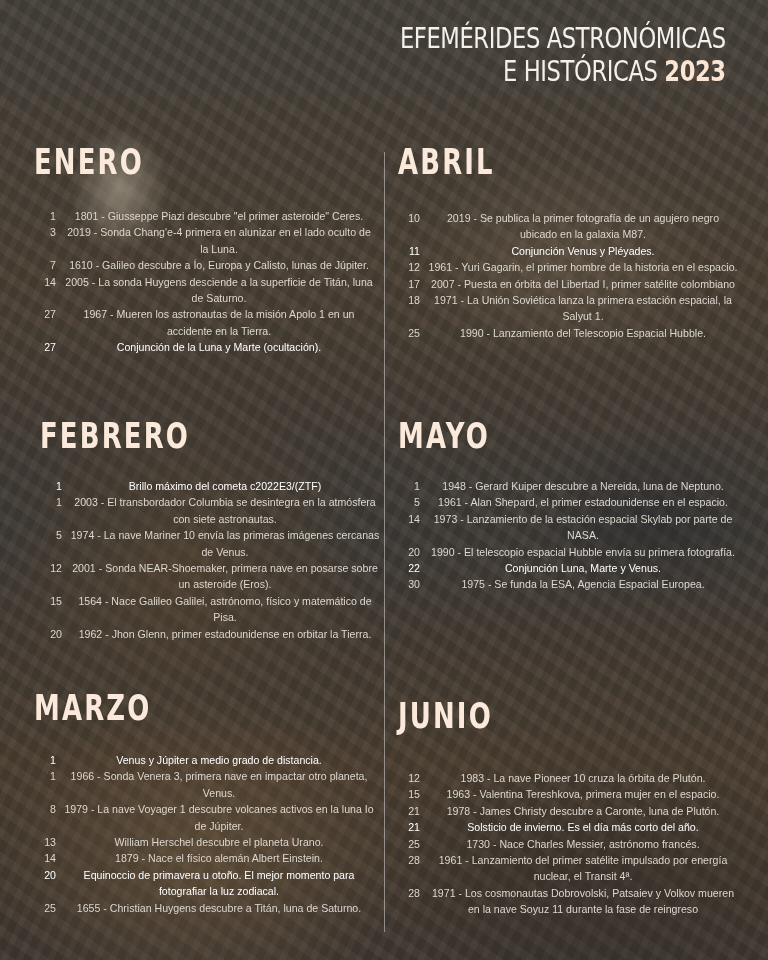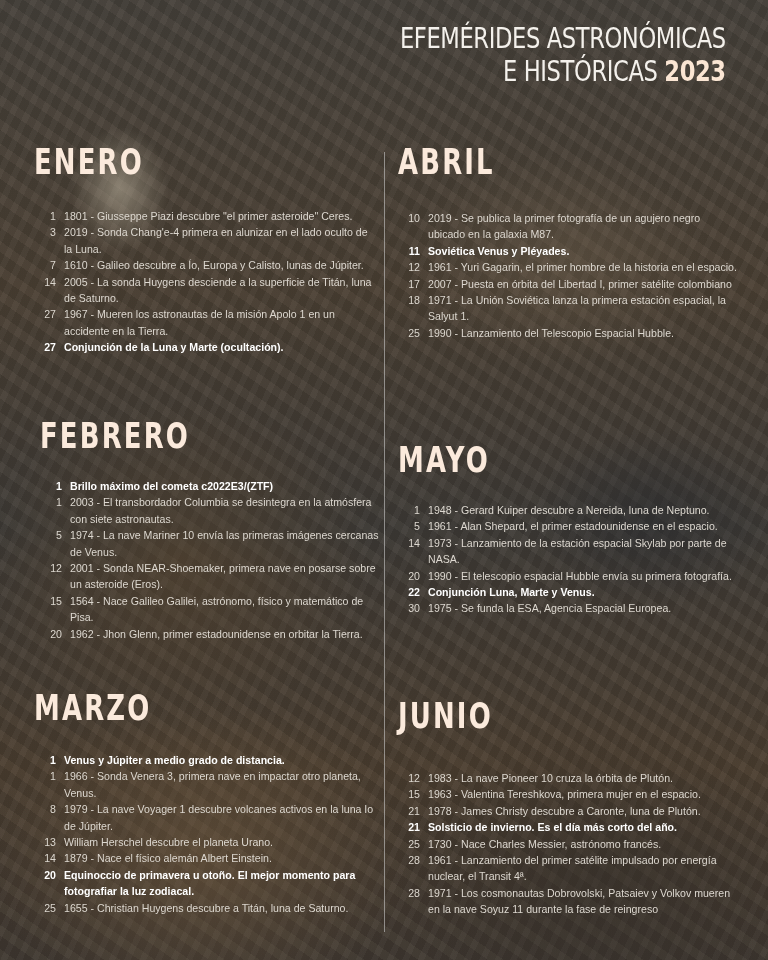--- a/index.html
+++ b/index.html
@@ -37,22 +37,22 @@
     position:absolute; width:340px;
   }
   .month h2 {
     margin:0; color:#fbeadc; font-family:"DejaVu Sans", sans-serif;
     font-weight:bold; font-size:36px; letter-spacing:3px; line-height:40px;
     transform:scaleX(0.72); transform-origin:left top; white-space:nowrap;
   }
   .events { list-style:none; margin:0; padding:0; }
   .ev { display:flex; font-size:10.6px; line-height:16.4px; color:#ddd8d0; }
   .ev .day { width:30px; flex:none; text-align:right; padding-right:8px; box-sizing:border-box; }
-  .ev .txt { flex:1; }
-  .ev.hl { color:#ffffff; font-weight:bold; }
+  .ev .txt { flex:1;text-align:center; }
+  .ev.hl { color:#ffffff; font-weight:normal; }
 </style>
 </head>
 <body>
 
 <div class="bg"></div>
 
 <div class="title">
   <div>EFEMÉRIDES ASTRONÓMICAS</div>
   <div><span>E  HISTÓRICAS</span> <span class="year">2023</span></div>
 </div>
@@ -155,42 +155,42 @@
 
 <section class="month" id="m3" style="left:398px; top:142px;">
   <h2>ABRIL</h2>
   <ul class="events" style="margin-top:28px;">
       <li class="ev">
         <span class="day">10</span>
         <span class="txt">2019 - Se publica la primer fotografía de un agujero negro ubicado en la galaxia M87.</span>
       </li>
       <li class="ev hl">
         <span class="day">11</span>
-        <span class="txt">Soviética Venus y Pléyades.</span>
+        <span class="txt">Conjunción Venus y Pléyades.</span>
       </li>
       <li class="ev">
         <span class="day">12</span>
         <span class="txt">1961 - Yuri Gagarin, el primer hombre de la historia en el espacio.</span>
       </li>
       <li class="ev">
         <span class="day">17</span>
         <span class="txt">2007 - Puesta en órbita del Libertad I, primer satélite colombiano</span>
       </li>
       <li class="ev">
         <span class="day">18</span>
         <span class="txt">1971 -  La Unión Soviética lanza la primera estación espacial, la Salyut 1.</span>
       </li>
       <li class="ev">
         <span class="day">25</span>
         <span class="txt">1990 - Lanzamiento del Telescopio Espacial Hubble.</span>
       </li>
     </ul>
 </section>
 
-<section class="month" id="m4" style="left:398px; top:416px;margin-top:24px;">
+<section class="month" id="m4" style="left:398px; top:416px;">
   <h2>MAYO</h2>
   <ul class="events" style="margin-top:22px;">
       <li class="ev">
         <span class="day">1</span>
         <span class="txt">1948 - Gerard Kuiper descubre a Nereida, luna de Neptuno.</span>
       </li>
       <li class="ev">
         <span class="day">5</span>
         <span class="txt">1961 - Alan Shepard, el primer estadounidense en el espacio.</span>
       </li>

